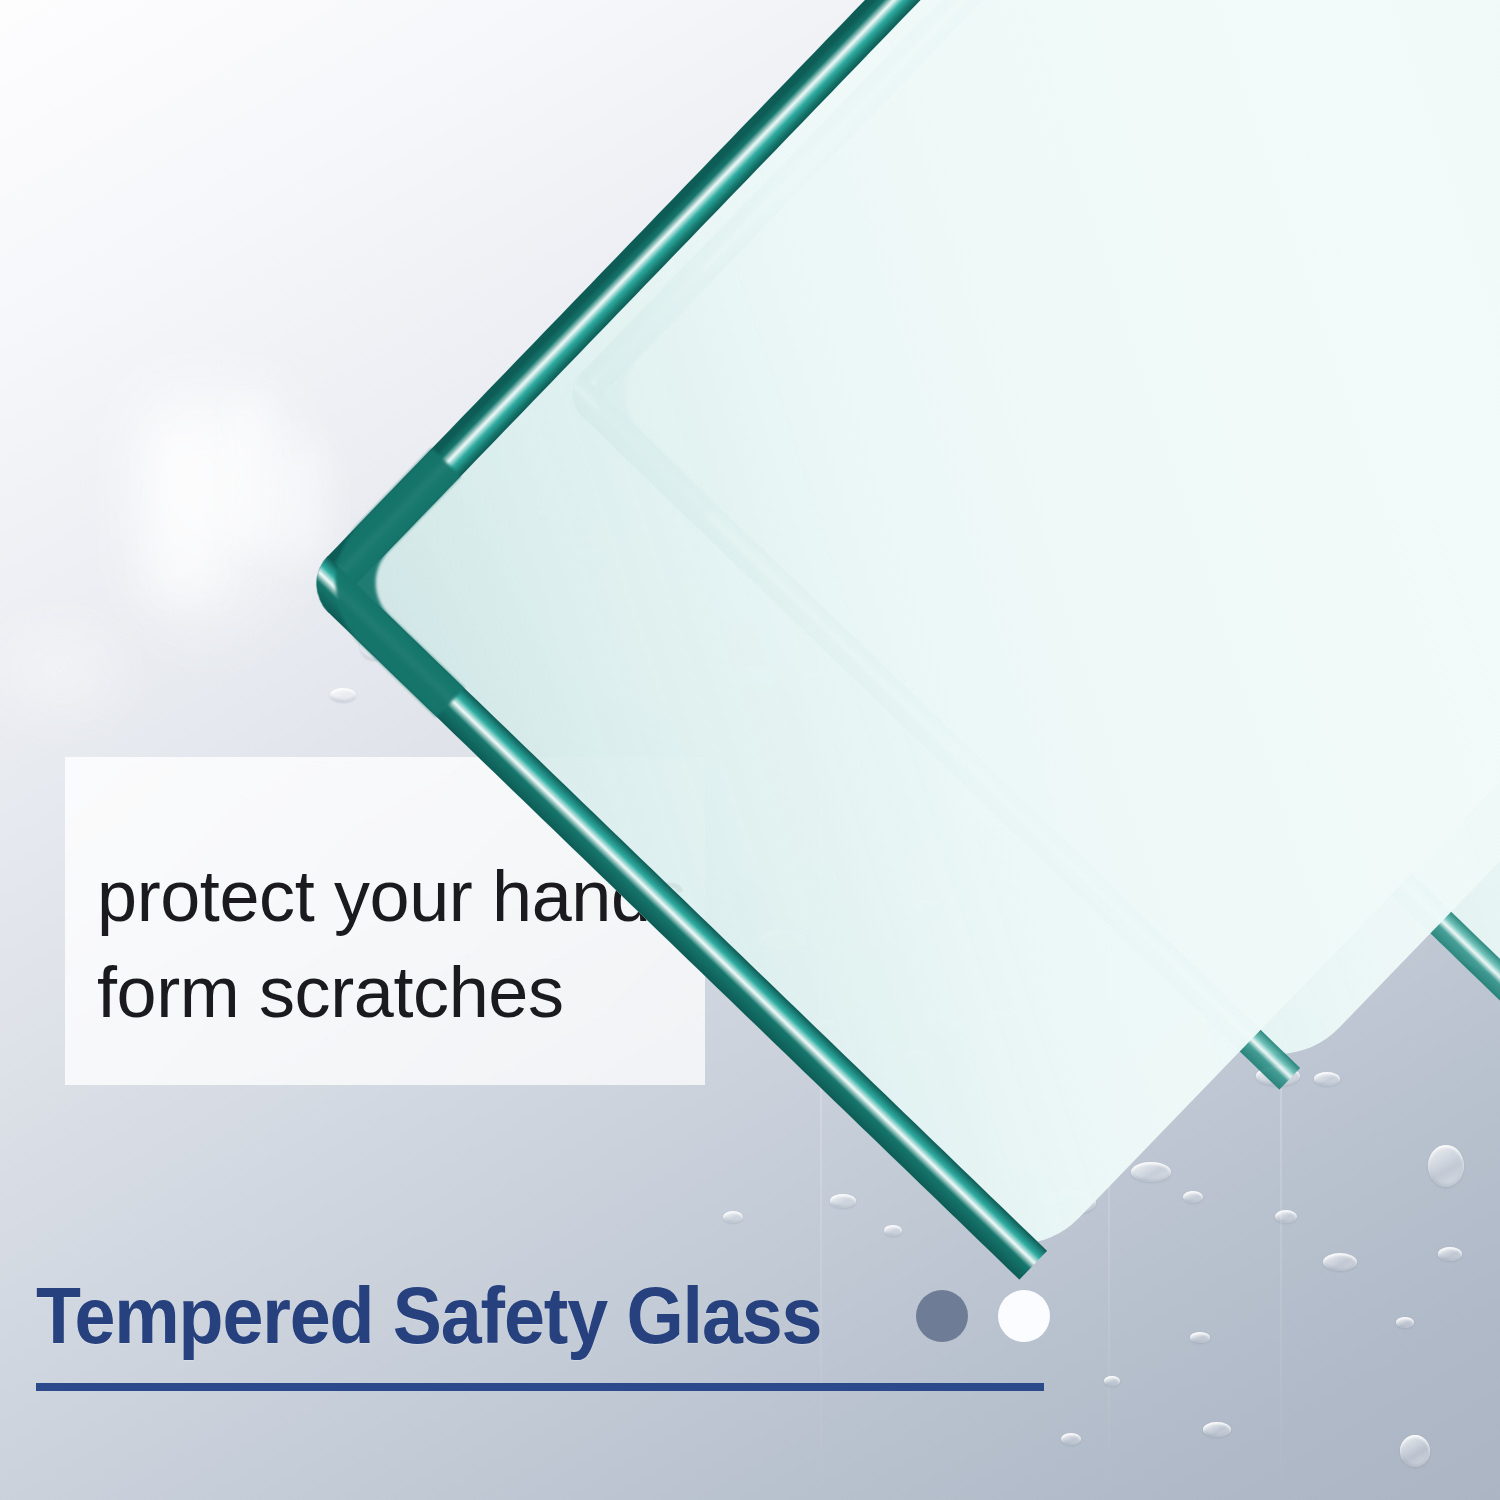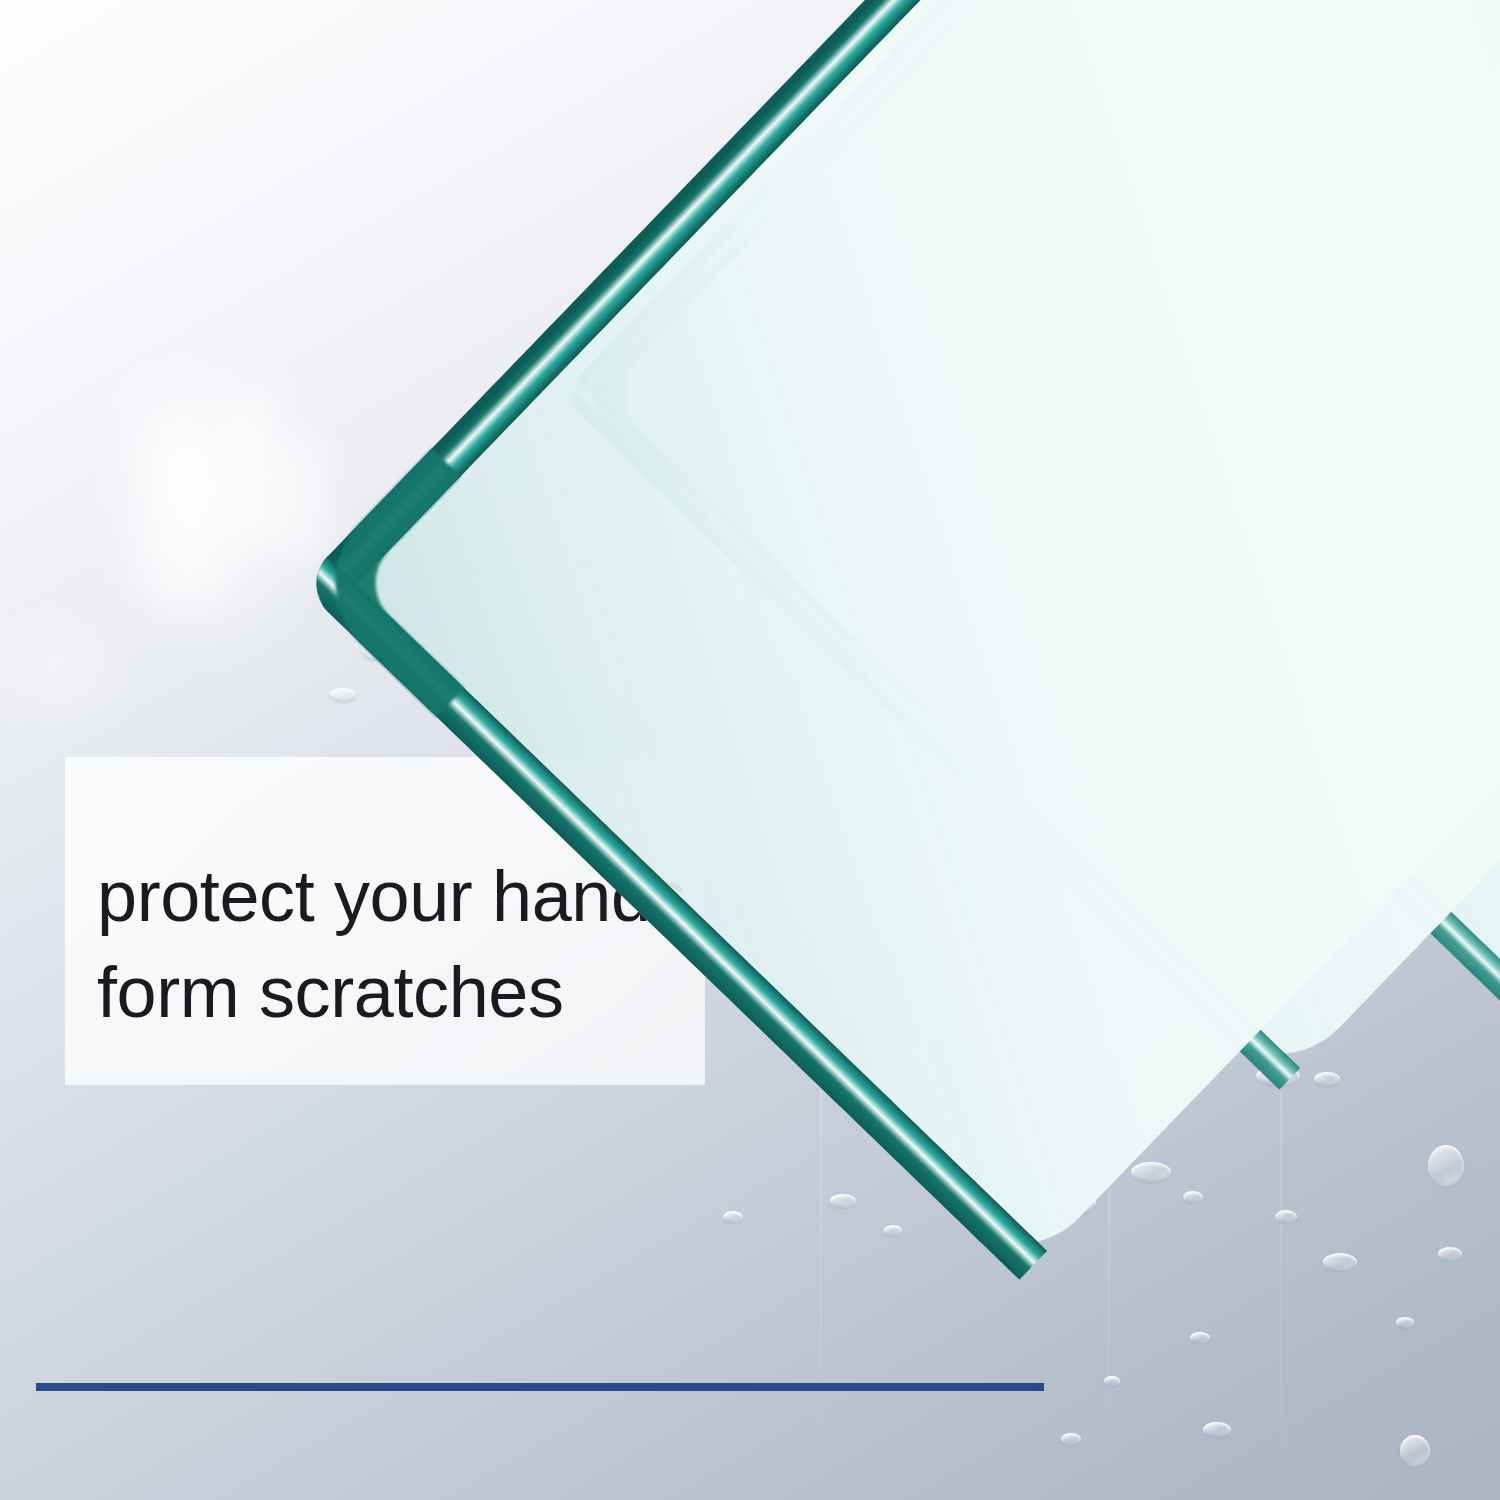--- a/index.html
+++ b/index.html
@@ -292,15 +292,20 @@
       <div class="drop" style="left: 360px; top: 632px; width: 28px; height: 28px;"></div>
       <div class="drop" style="left: 330px; top: 688px; width: 26px; height: 14px;"></div>
       <div class="drop" style="left: 1061px; top: 1433px; width: 20px; height: 12px;"></div>
     </div>
 
   <div id="caption-box">
     <div id="caption-text" style="color: rgb(27, 27, 31);">protect your hands
 form scratches</div>
   </div>
 
+  <div id="headline-row">
+    <div id="headline" style="color: rgb(38, 65, 126);">Tempered Safety Glass</div>
+    <div class="dot" id="dot-gray" style="background: rgb(110, 125, 149);"></div>
+    <div class="dot" id="dot-white" style="background: rgb(250, 252, 255);"></div>
+  </div>
   <div id="headline-rule" style="background: rgb(42, 74, 140);"></div>
 
 </div>
 
 </body></html>

